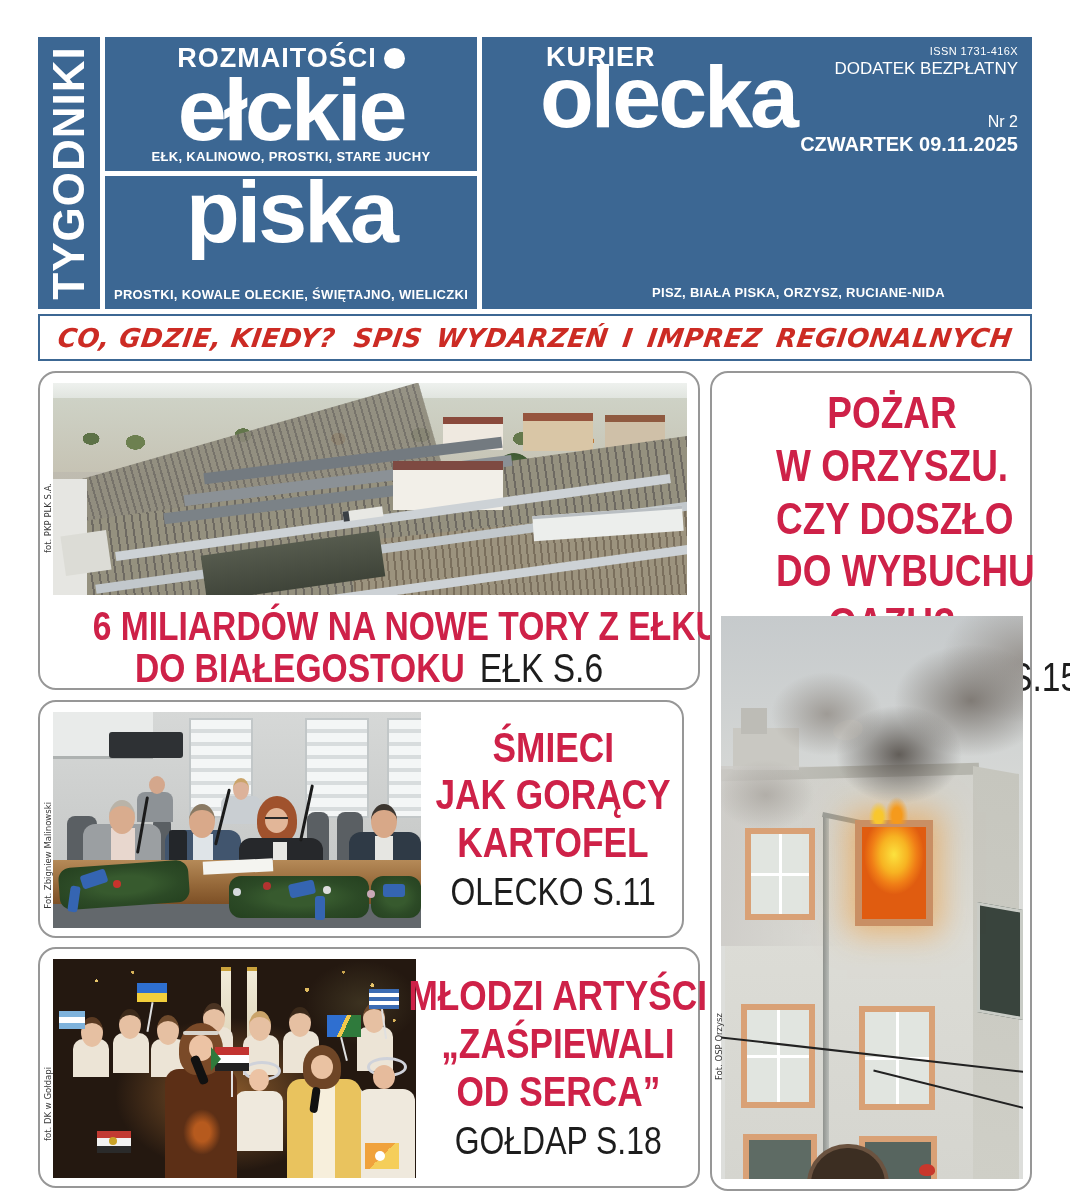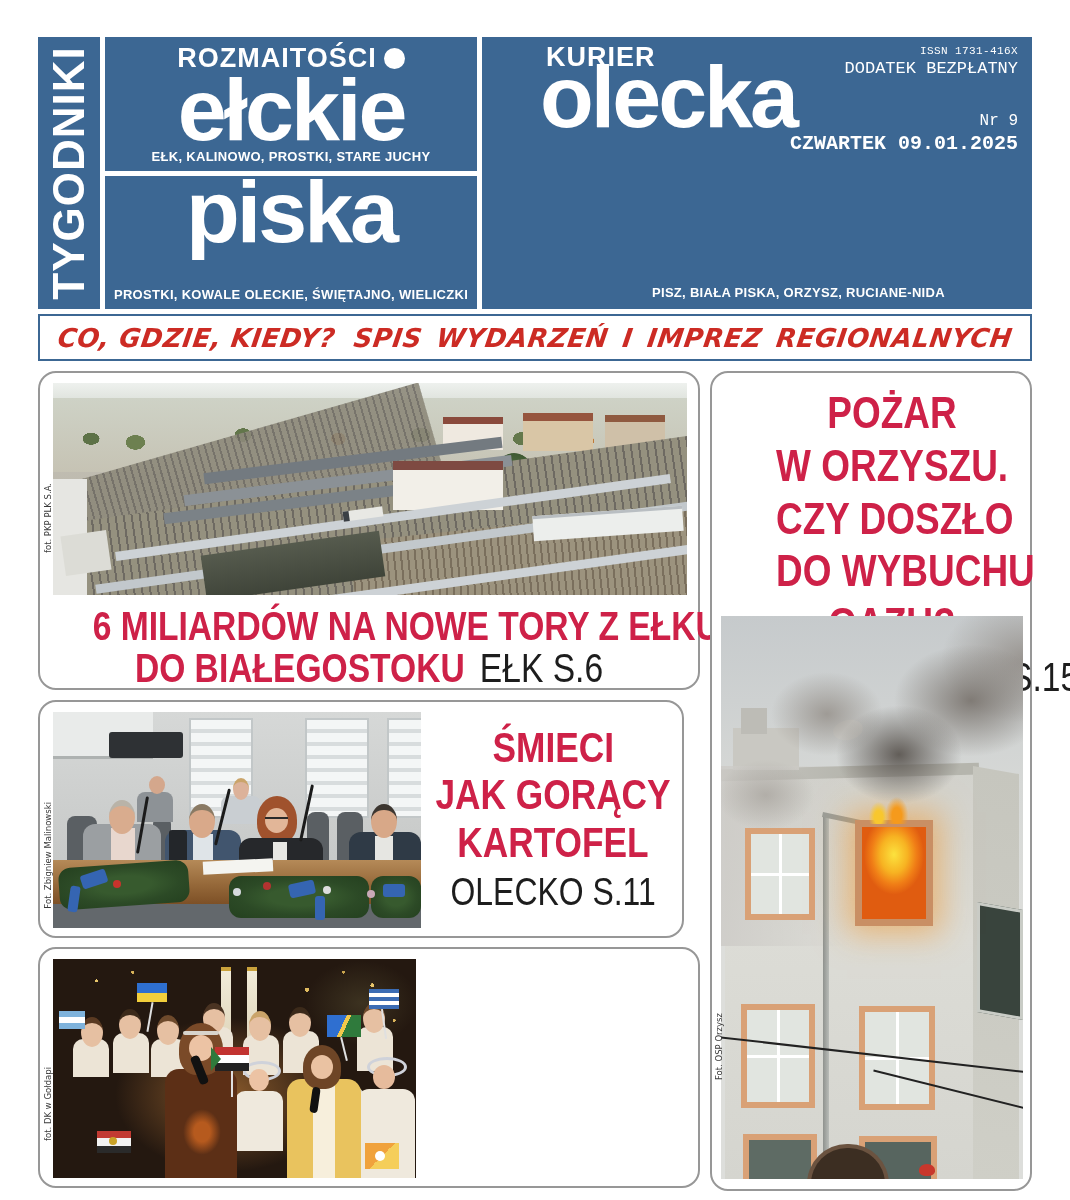--- a/index.html
+++ b/index.html
@@ -22,21 +22,21 @@
   .regions{position:absolute;left:0;right:0;bottom:7px;text-align:center;font-size:13px;
         font-weight:bold;letter-spacing:.3px;}
   
   .mb2 .kickrow{position:absolute;left:34px;top:5px;padding:0;}
   .mb2 .mtitle{text-align:center;margin-top:26px;}
   .mb2 .dot2{position:absolute;right:28px;top:8px;width:23px;height:23px;border-radius:50%;background:#fff;}
   .mb2 .regions{left:96px;right:auto;text-align:left;}
   .mb4 .kickrow{position:absolute;left:64px;top:5px;padding:0;}
   .mb4 .mtitle{position:absolute;left:58px;top:24px;text-align:left;}
   .mb4 .regions{left:170px;right:auto;text-align:left;bottom:9px;}
-  .issue{position:absolute;right:14px;top:8px;text-align:right;color:#fff;font-family:Liberation Mono, monospace;}
+  .issue{position:absolute;right:14px;top:8px;text-align:right;color:#fff;}
   .issn{font-size:11px;letter-spacing:.4px;}
   .suppl{font-size:17px;margin-top:2px;}
   .issnr{font-size:16px;margin-top:34px;}
   .idate{font-size:20px;font-weight:bold;margin-top:2px;}
 
   
   .estrip{position:absolute;left:38px;top:314px;width:994px;height:47px;box-sizing:border-box;
         border:2px solid #3C6793;background:#fff;display:flex;align-items:center;
         justify-content:space-between;padding:0 18px;}
   .script{font-family:"DejaVu Sans",sans-serif;font-style:italic;font-weight:bold;color:#CC2B24;
@@ -278,22 +278,22 @@
     <div class="mast-col right">
       <div class="mblock mb4">
         <div class="kickrow">
           <span>KURIER</span>
         </div>
         <div class="mtitle">olecka</div>
         <div class="regions">PISZ, BIAŁA PISKA, ORZYSZ, RUCIANE-NIDA</div>
         <div class="issue">
           <div class="issn">ISSN 1731-416X</div>
           <div class="suppl">DODATEK BEZPŁATNY</div>
-          <div class="issnr">Nr 9</div>
-          <div class="idate">CZWARTEK 09.01.2025</div>
+          <div class="issnr">Nr 2</div>
+          <div class="idate">CZWARTEK 09.11.2025</div>
         </div>
       </div>
     </div>
   </div>
 
   <div class="estrip">
     <span class="script">CO, GDZIE, KIEDY?</span>
     <span class="script r">SPIS WYDARZEŃ I IMPREZ REGIONALNYCH</span>
   </div>
 
@@ -430,20 +430,26 @@
       <div class="stick f3s"></div>
         <div class="f3"></div>
       <div class="stick f4s"></div>
         <div class="f4"></div>
       <div class="f5"></div>
       <div class="f6"></div>
         <div class="f6d"></div>
       <div class="f7"></div>
         <div class="f7d"></div>
     </div>
+    <div class="sidehl">
+      <div class="cond hl">MŁODZI ARTYŚCI</div>
+      <div class="cond hl">„ZAŚPIEWALI</div>
+      <div class="cond hl">OD SERCA”</div>
+      <div class="cond pg">GOŁDAP S.18</div>
+    </div>
   </div>
 
   <div class="card" id="card4">
     <div class="tophl">
       <div class="cond hl">POŻAR</div>
       <div class="cond hl">W ORZYSZU.</div>
       <div class="cond hl">CZY DOSZŁO</div>
       <div class="cond hl">DO WYBUCHU</div>
       <div class="cond hl">GAZU?</div>
       <div class="cond pg">POWIAT PISKI S.15</div>

